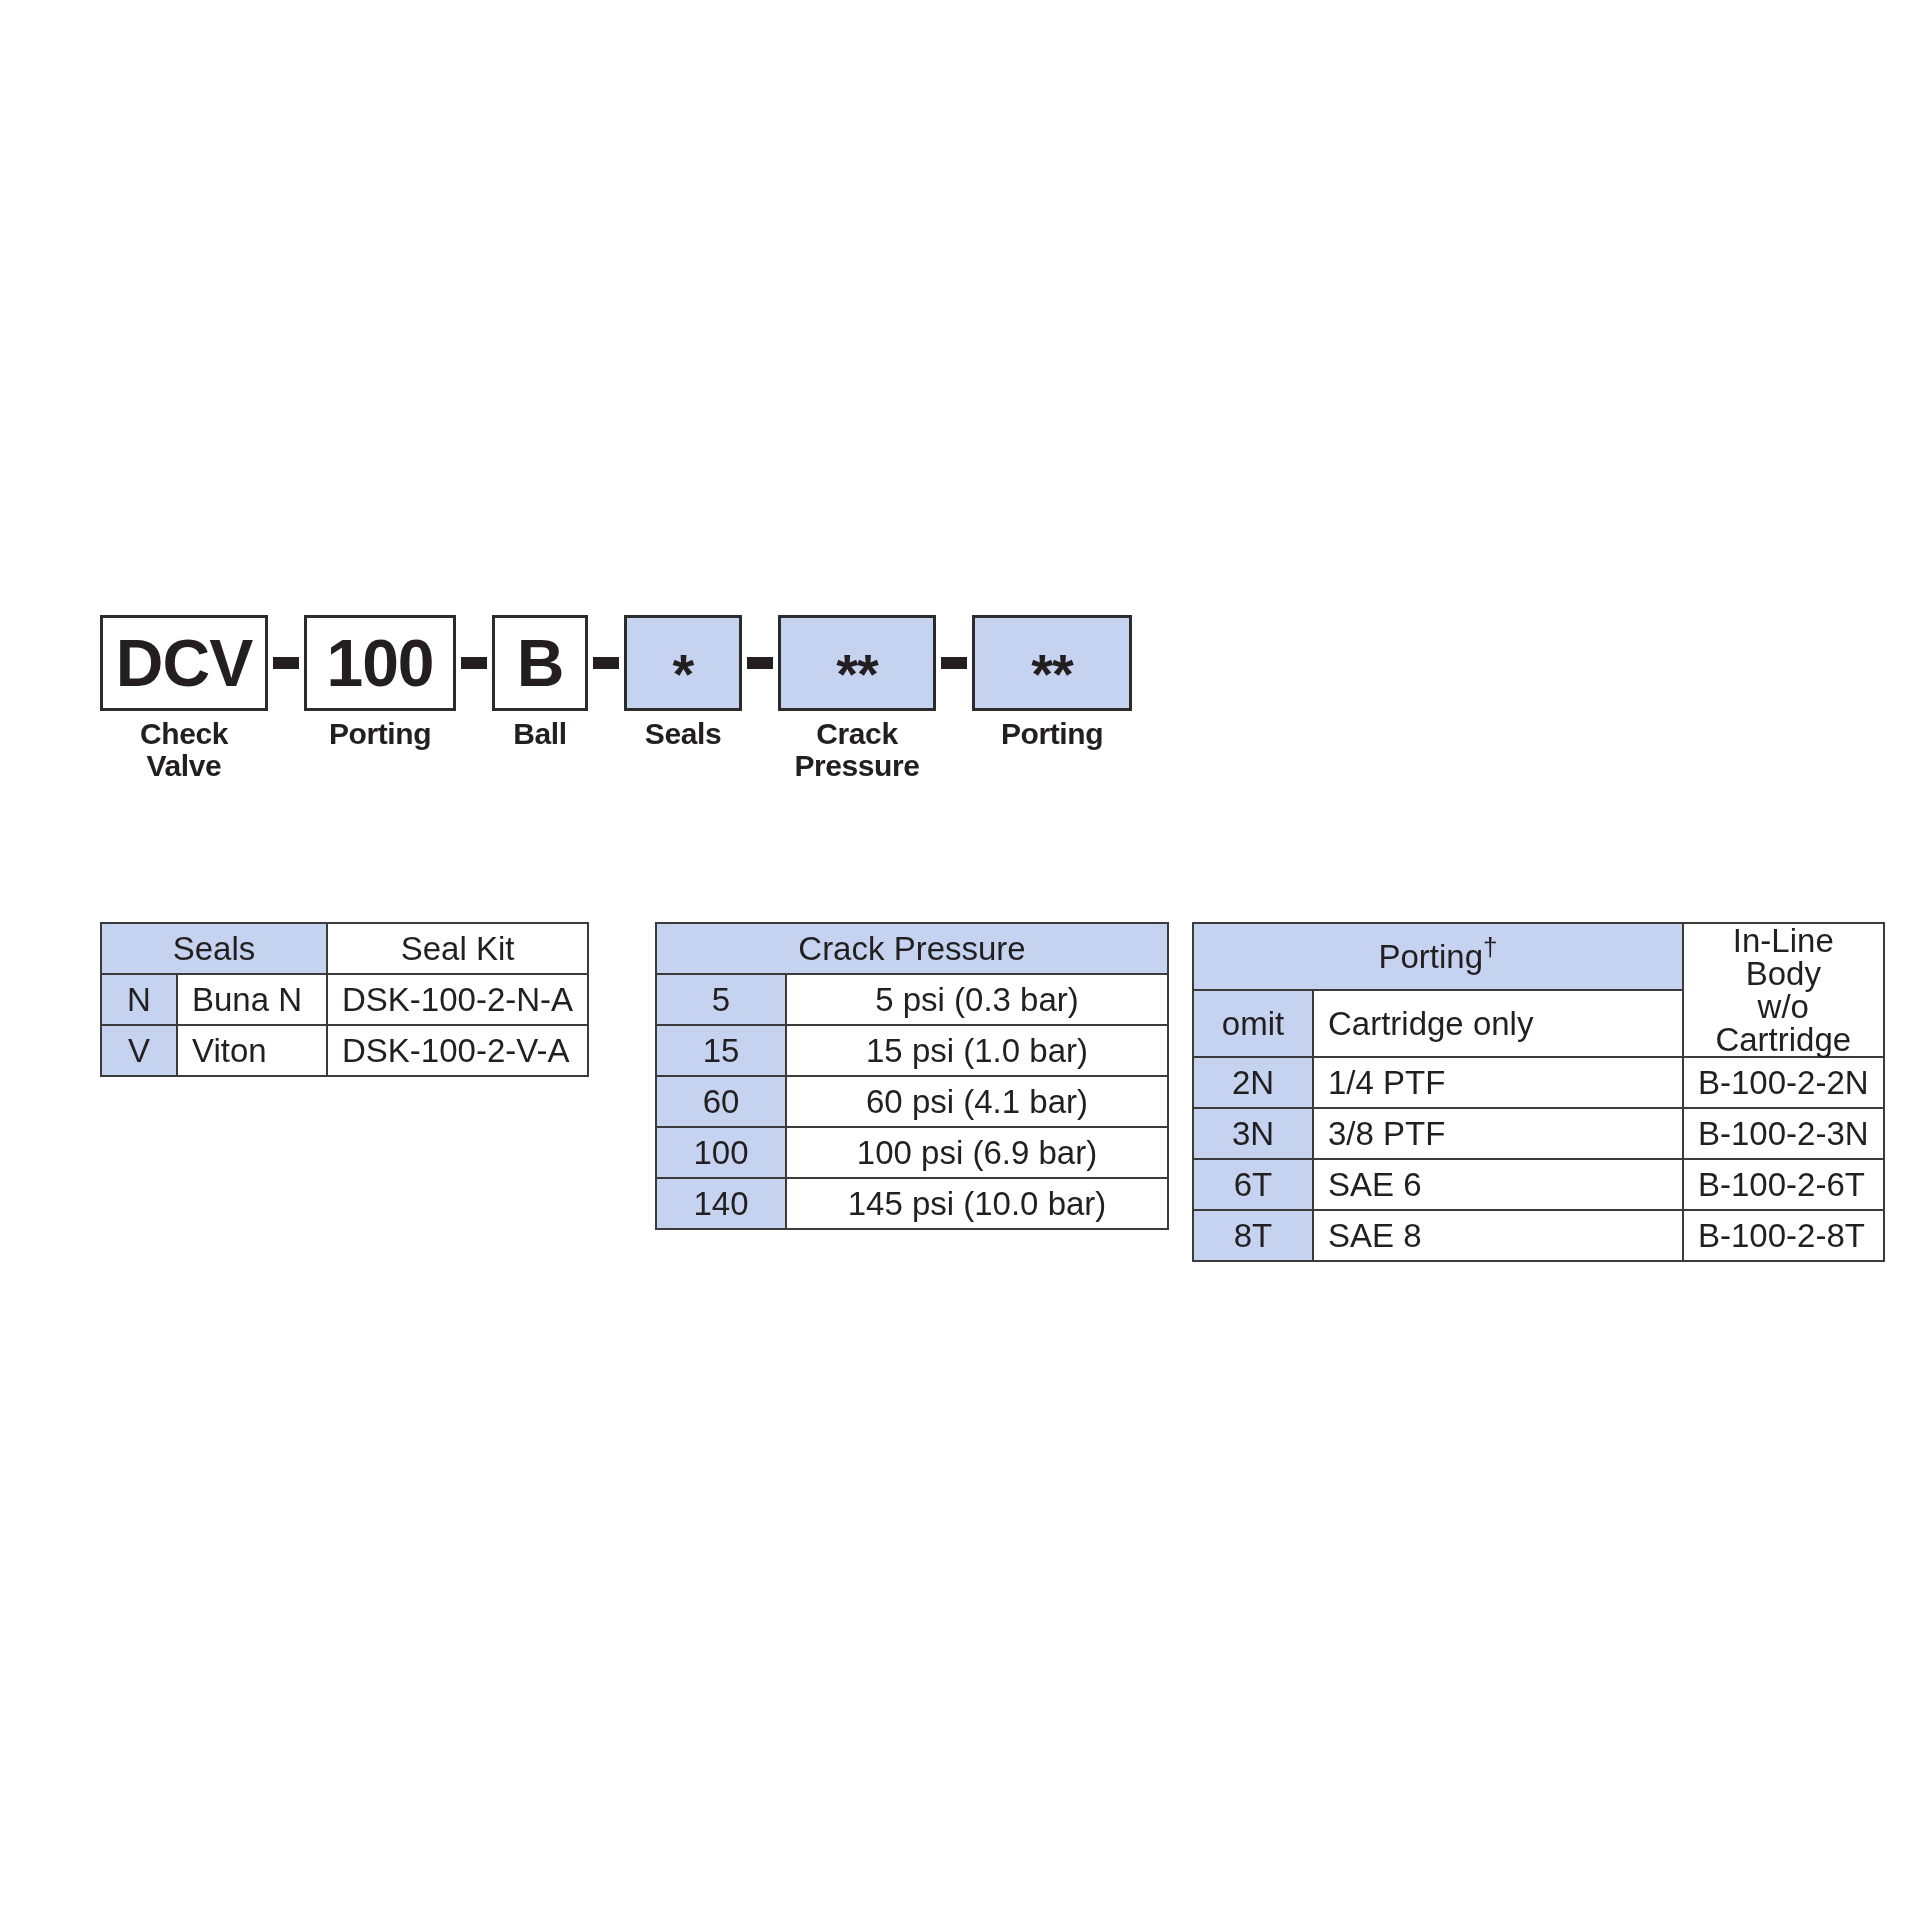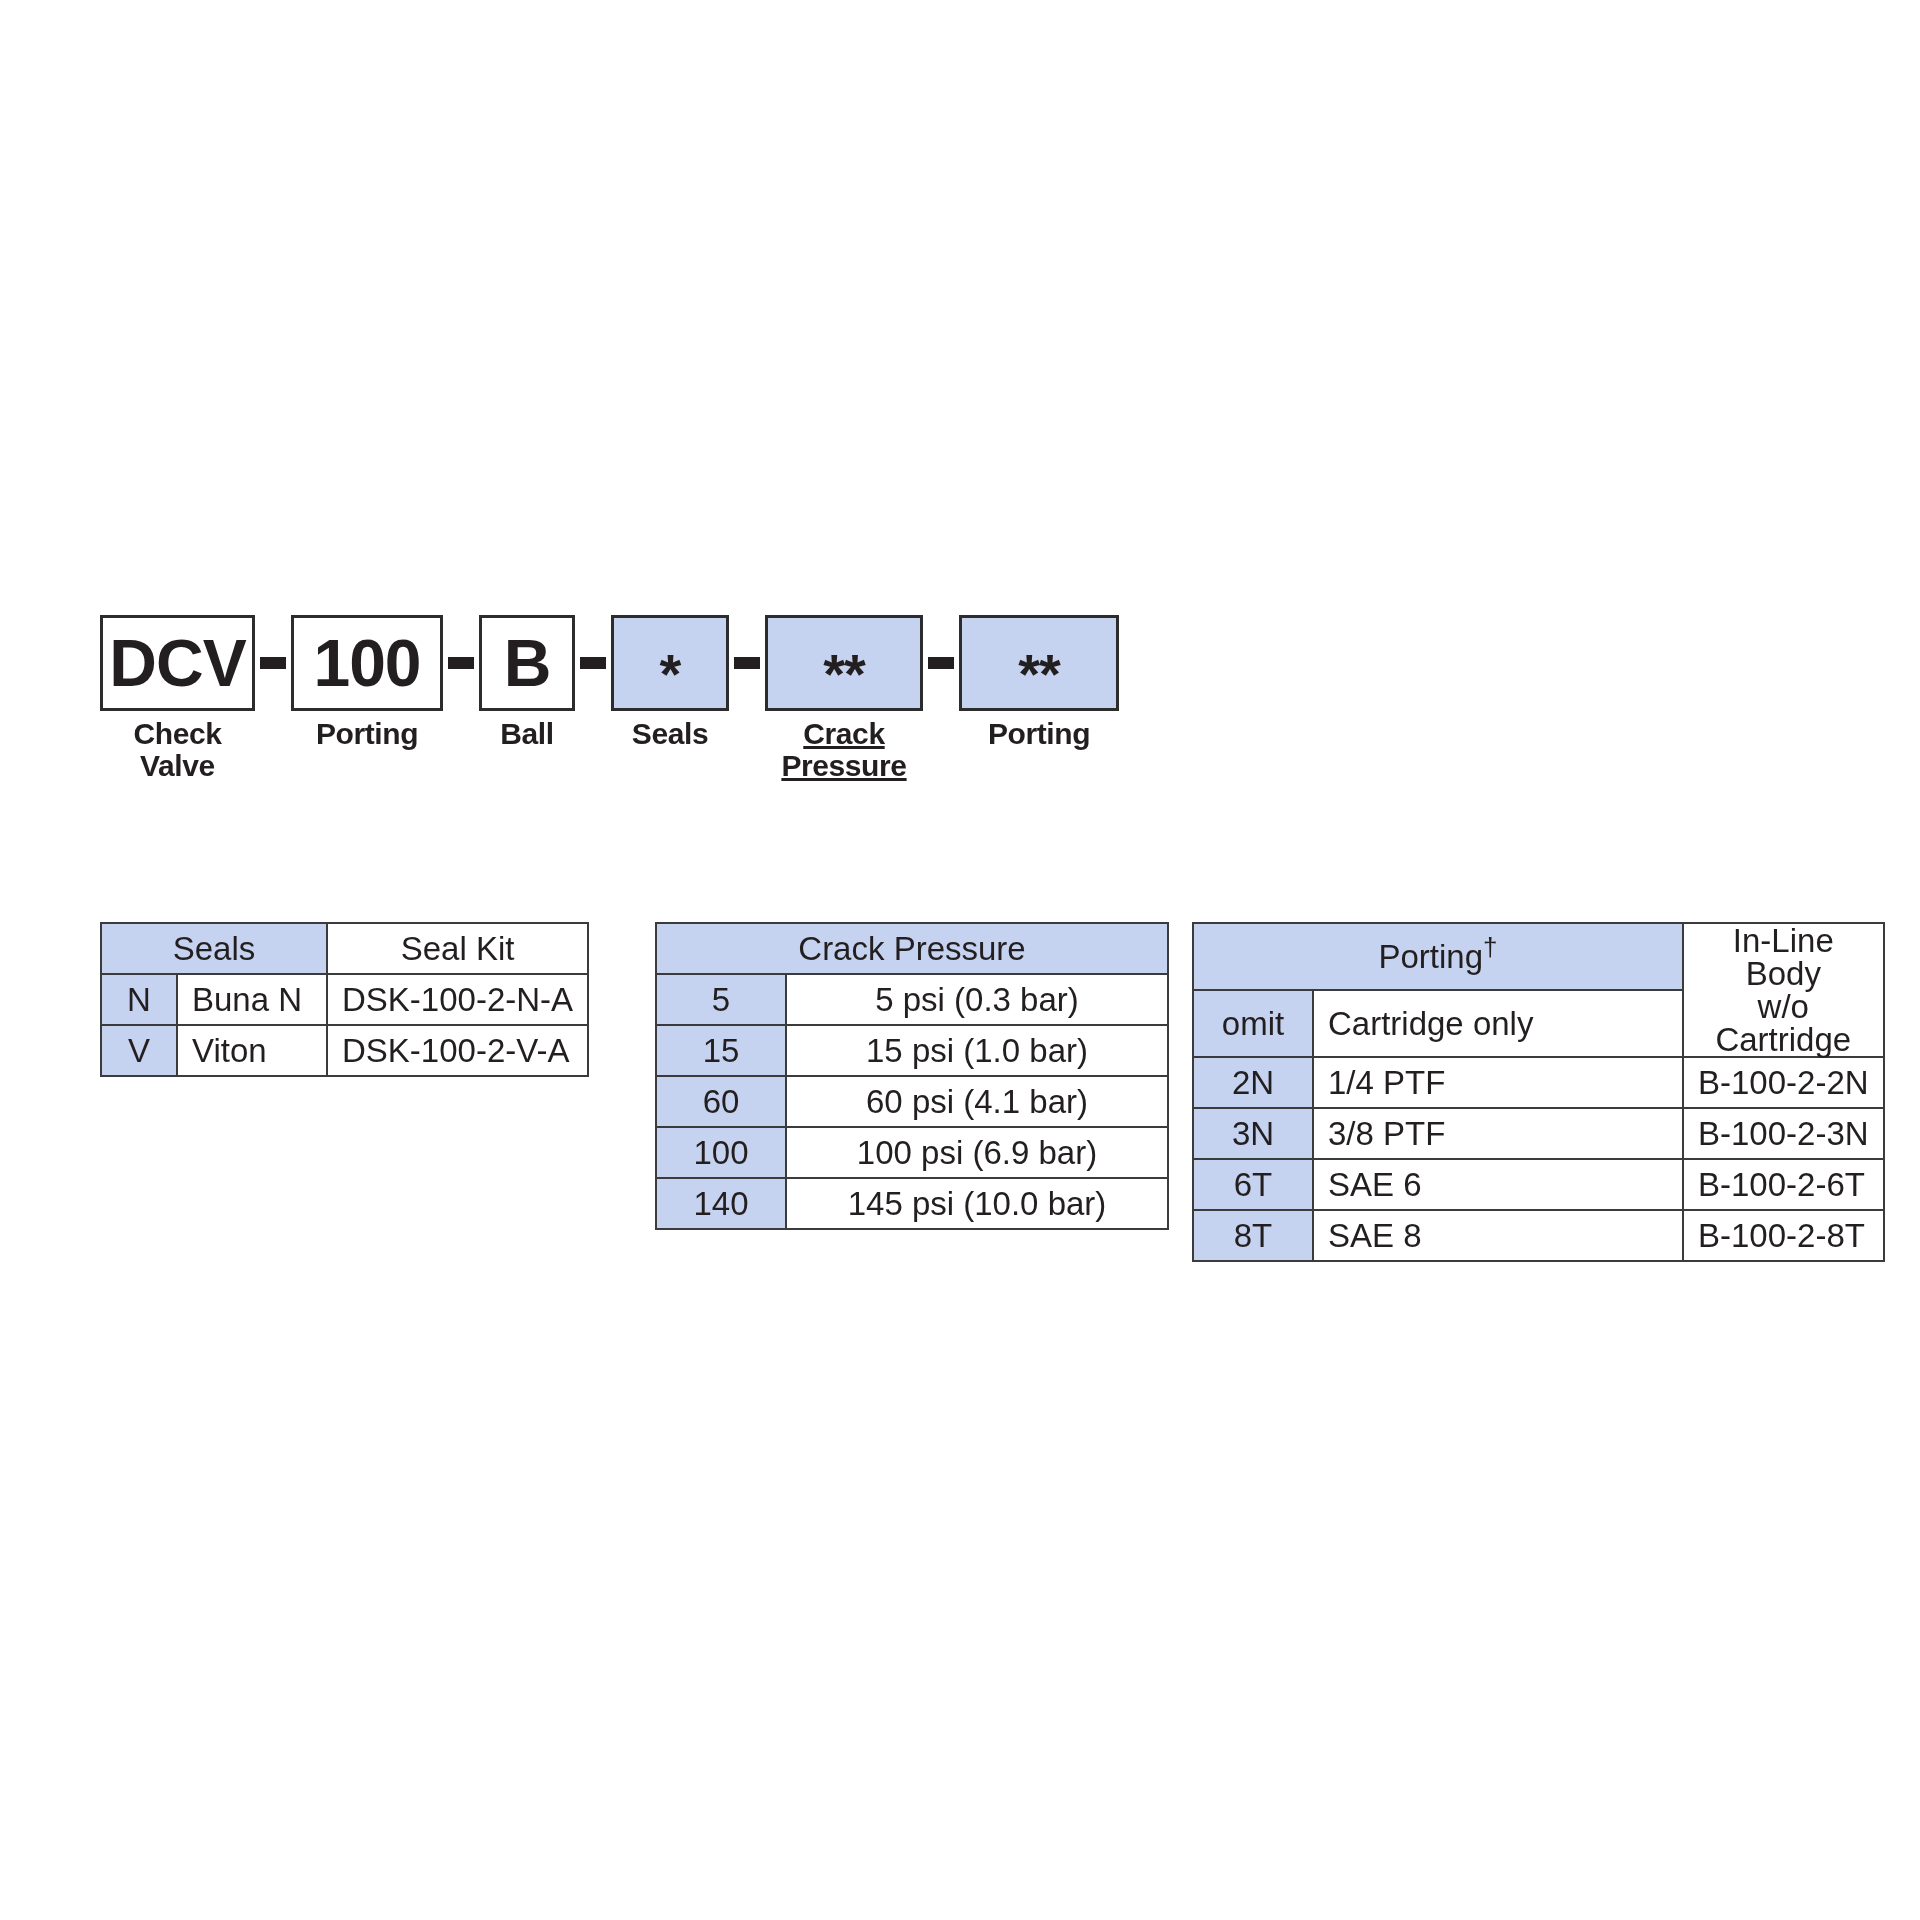--- a/index.html
+++ b/index.html
@@ -68,21 +68,21 @@
     justify-content: center;
   }
   .dash i {
     display: block;
     width: 26px;
     height: 12px;
     background: #231f20;
   }
 
   
-  .w-dcv   { width: 155px; }
+  .w-dcv   { width: 168px; }
   .w-cav   { width: 152px; }
   .w-ball  { width: 96px; }
   .w-seal  { width: 118px; }
   .w-crack { width: 158px; }
   .w-port  { width: 160px; }
 
   
   .tbl {
     position: absolute;
     border-collapse: collapse;
@@ -179,21 +179,21 @@
       <div class="code-box blue stars w-seal">*</div>
       <div class="code-label" style="white-space: pre-line;">Seals</div>
     </div>
 
     <div class="dash">
         <i></i>
       </div>
 
     <div class="code-group">
       <div class="code-box blue stars w-crack">**</div>
-      <div class="code-label" style="white-space: pre-line; text-decoration: underline;">Crack
+      <div class="code-label" style="white-space: pre-line;">Crack
 Pressure</div>
     </div>
 
     <div class="dash">
         <i></i>
       </div>
 
     <div class="code-group">
       <div class="code-box blue stars w-port">**</div>
       <div class="code-label" style="white-space: pre-line;">Porting</div>

